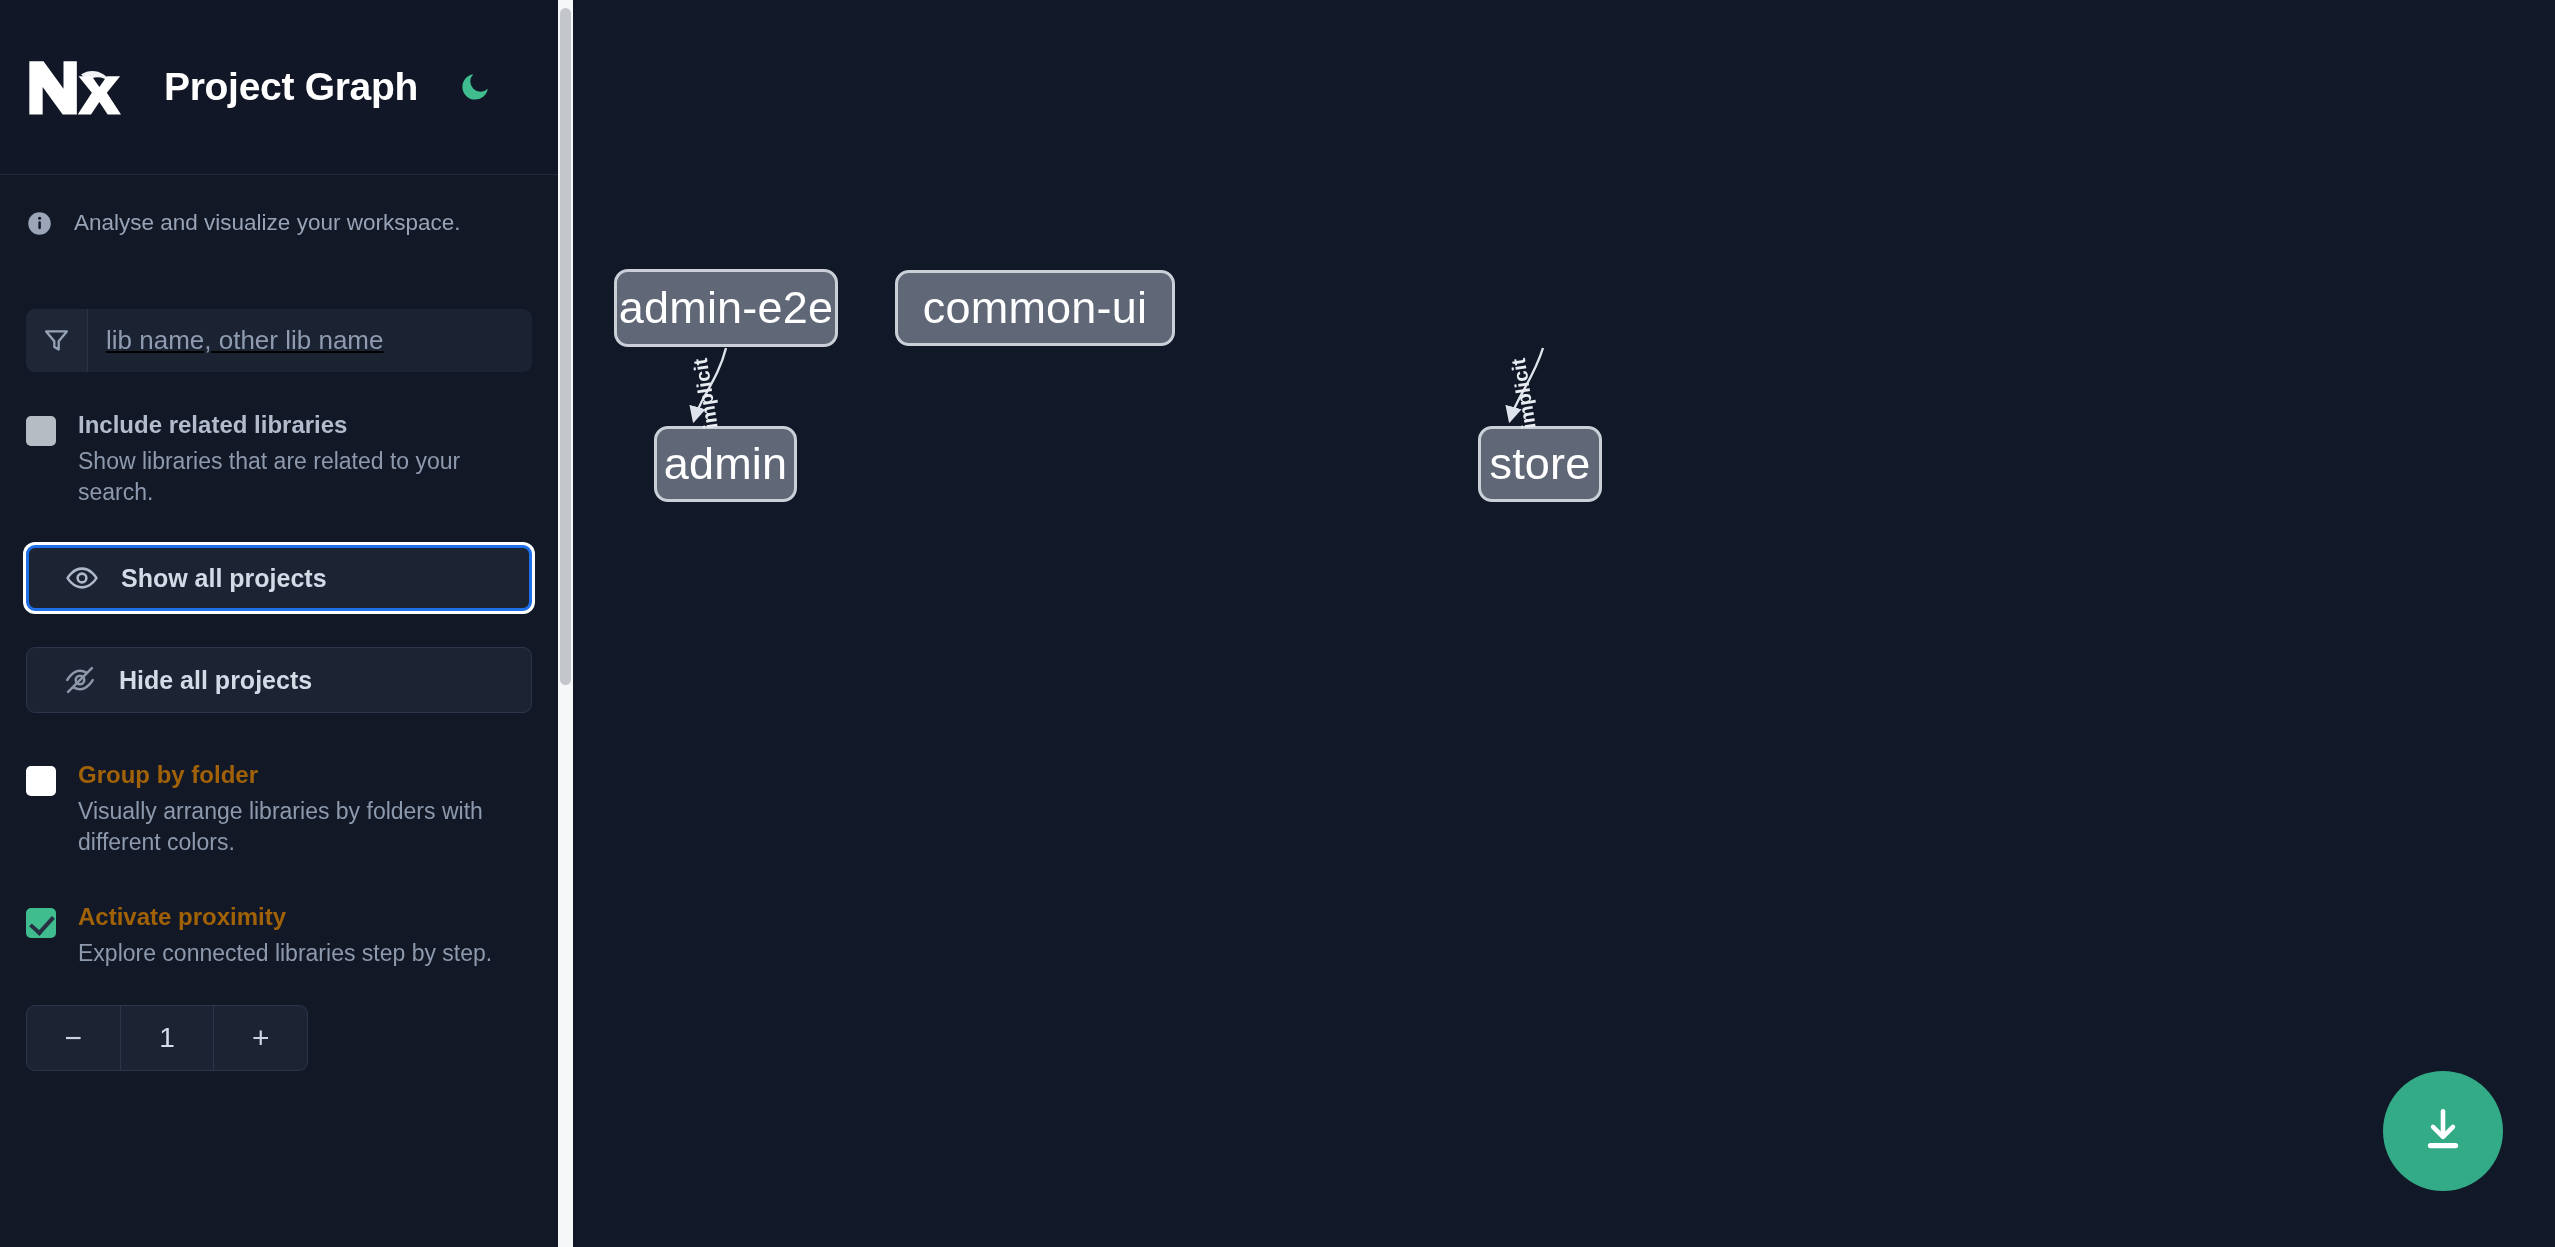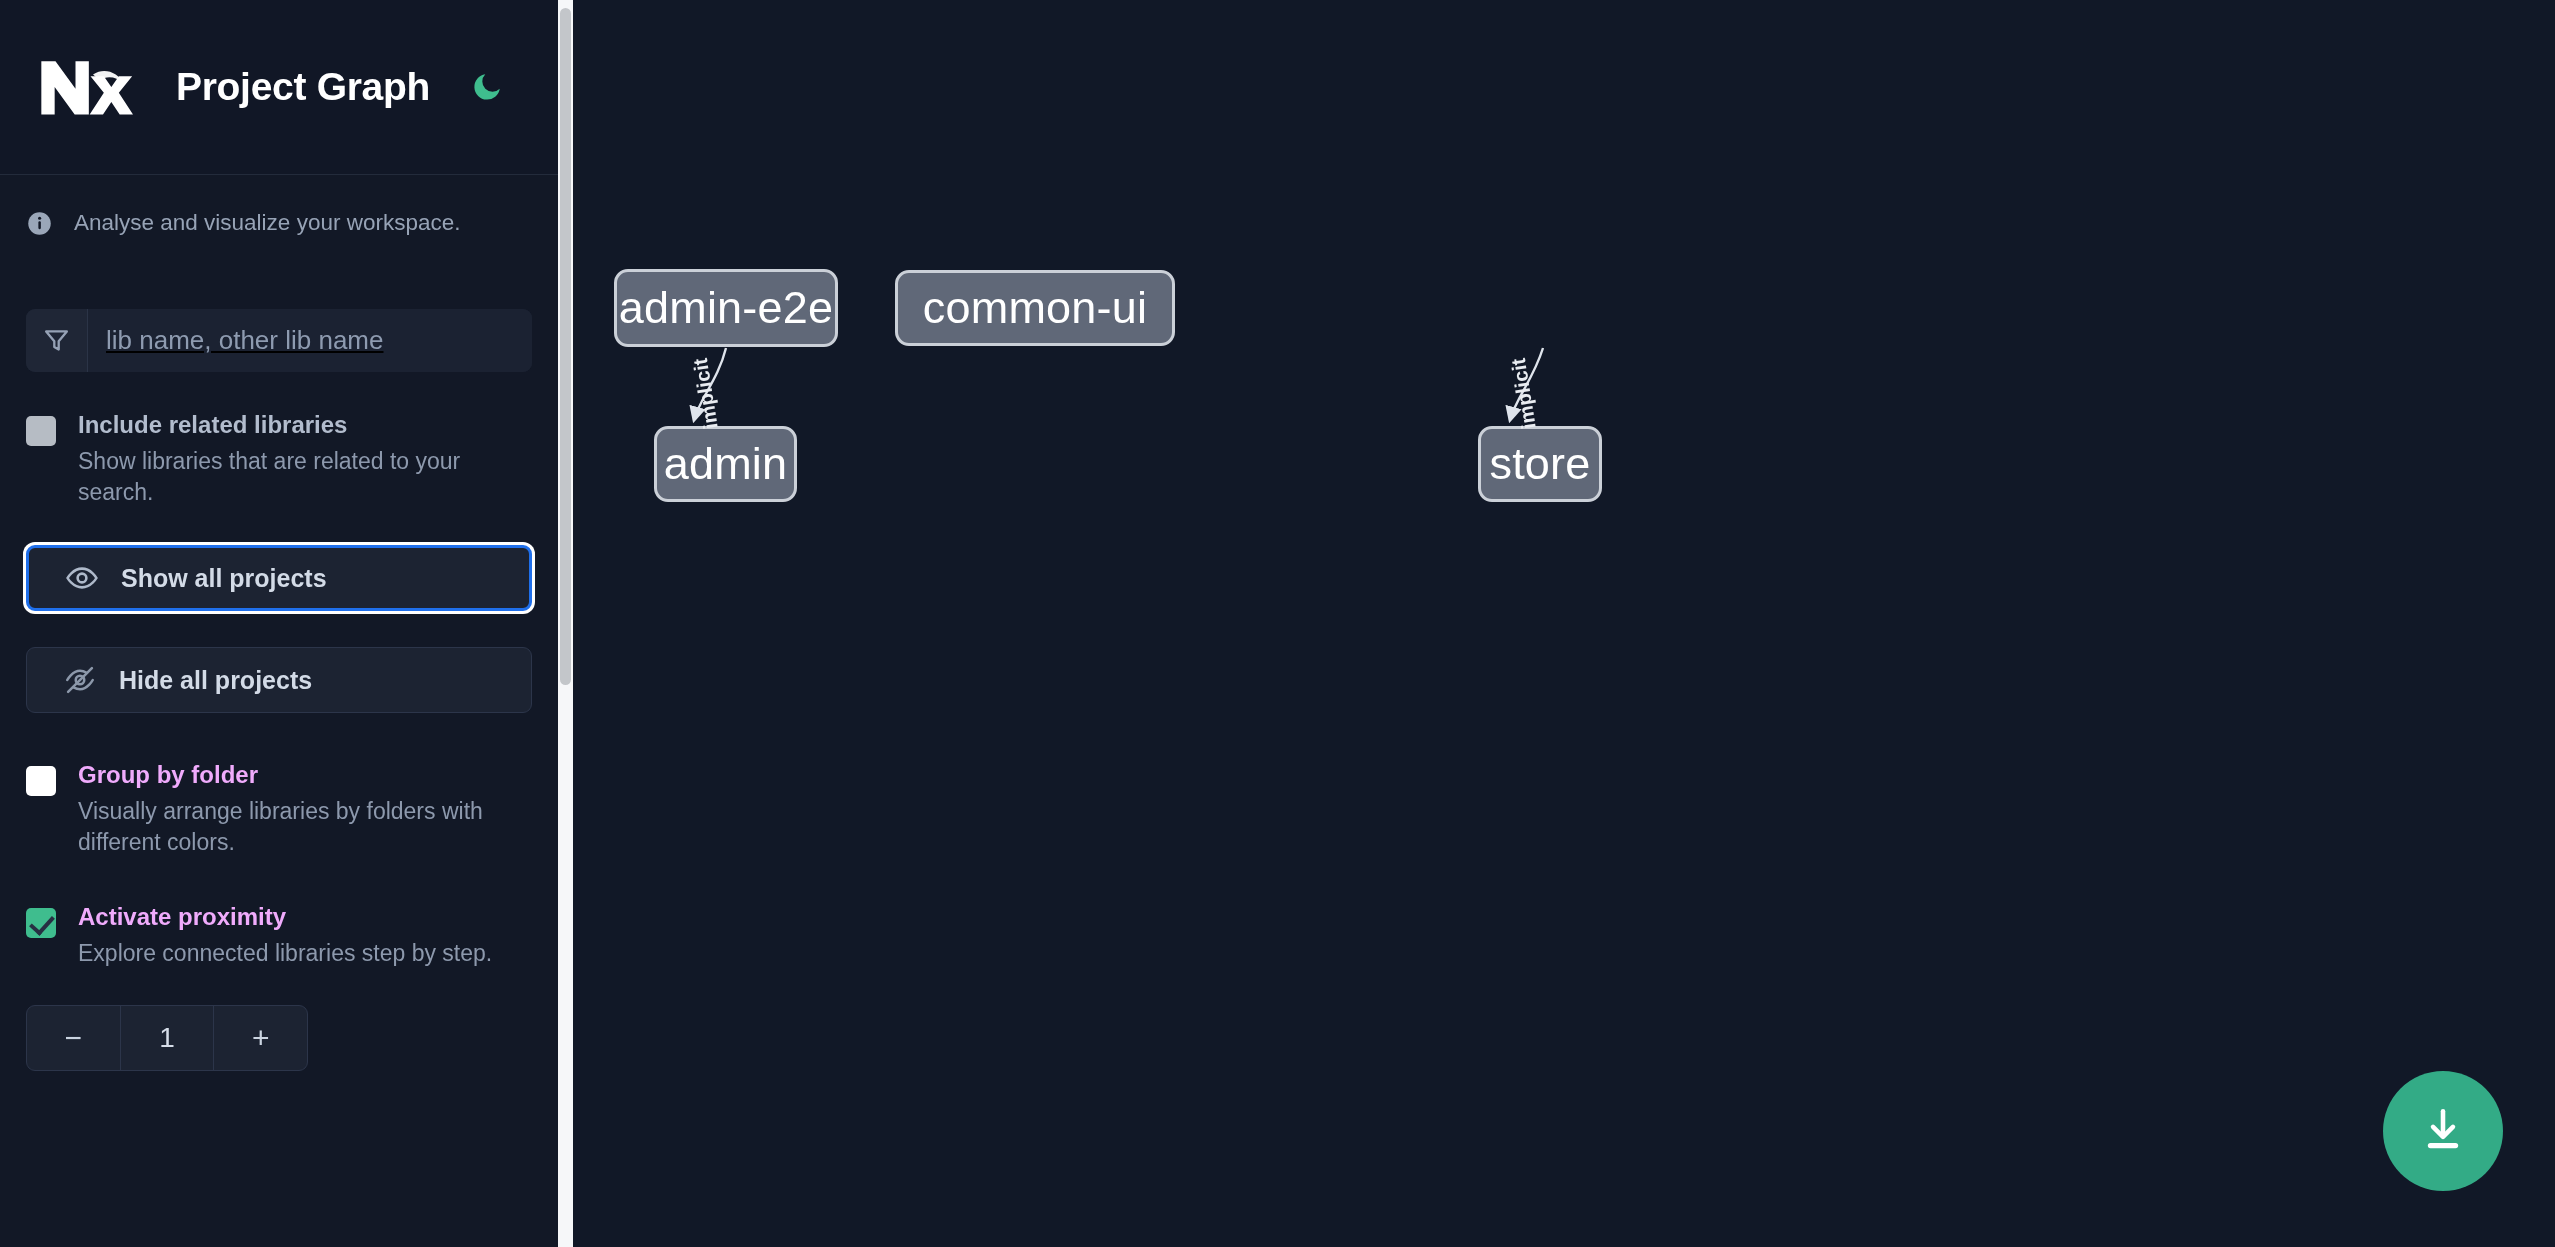--- a/index.html
+++ b/index.html
@@ -18,21 +18,21 @@
     position: relative;
     width: 558px; height: 1247px;
     background: #121826;
     flex: 0 0 558px;
     overflow: hidden;
   }
   .sidebar-header {
     height: 175px;
     display: flex;
     align-items: center;
-    padding-left: 38px;
+    padding-left: 26px;
     border-bottom: 1px solid #232b3b;
     background: #111726;
   }
   .nx-logo { width: 100px; height: 62px; flex: 0 0 auto; }
   .app-title {
     margin-left: 38px;
     color: #ffffff;
     font-size: 39px;
     font-weight: 700;
     letter-spacing: -0.3px;
@@ -114,21 +114,21 @@
     content: "";
     position: absolute;
     left: 9px; top: 3px;
     width: 10px; height: 19px;
     border: solid #273043;
     border-width: 0 4.5px 4.5px 0;
     transform: rotate(42deg);
   }
   .opt-text { margin-left: 22px; }
   .opt-title {
-    color: #f0abfc;
+    color: #a16207;
     font-size: 24px;
     font-weight: 700;
     line-height: 1.25;
   }
   .opt-title.muted { color: #b2bccd; }
   .opt-desc {
     margin-top: 6px;
     color: #8d99ad;
     font-size: 23px;
     font-weight: 400;

